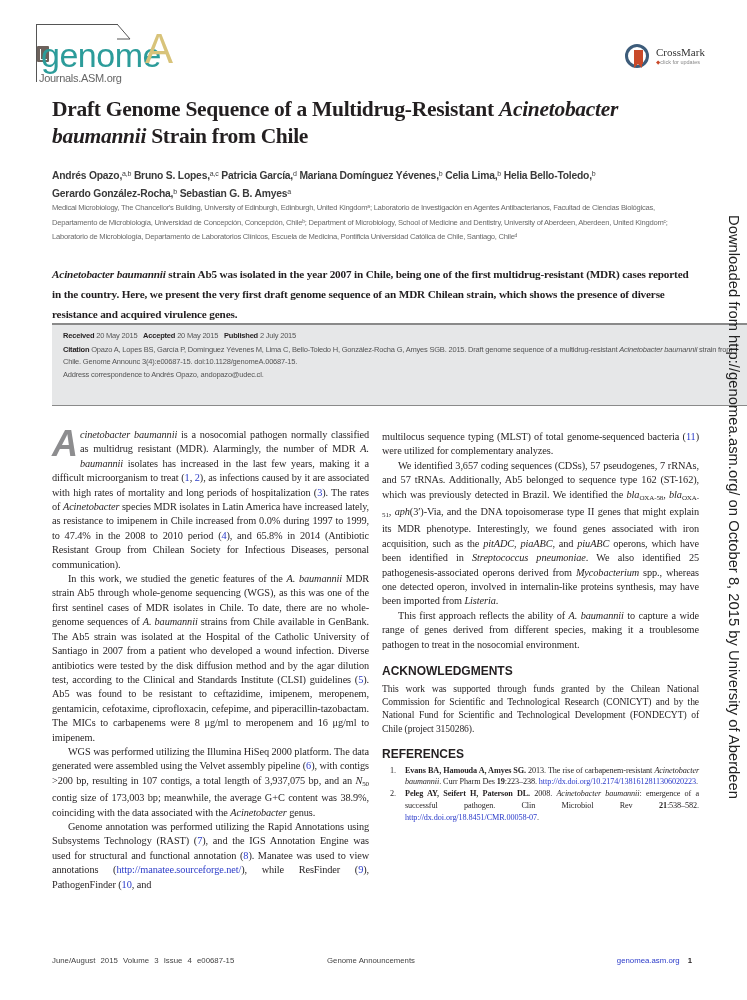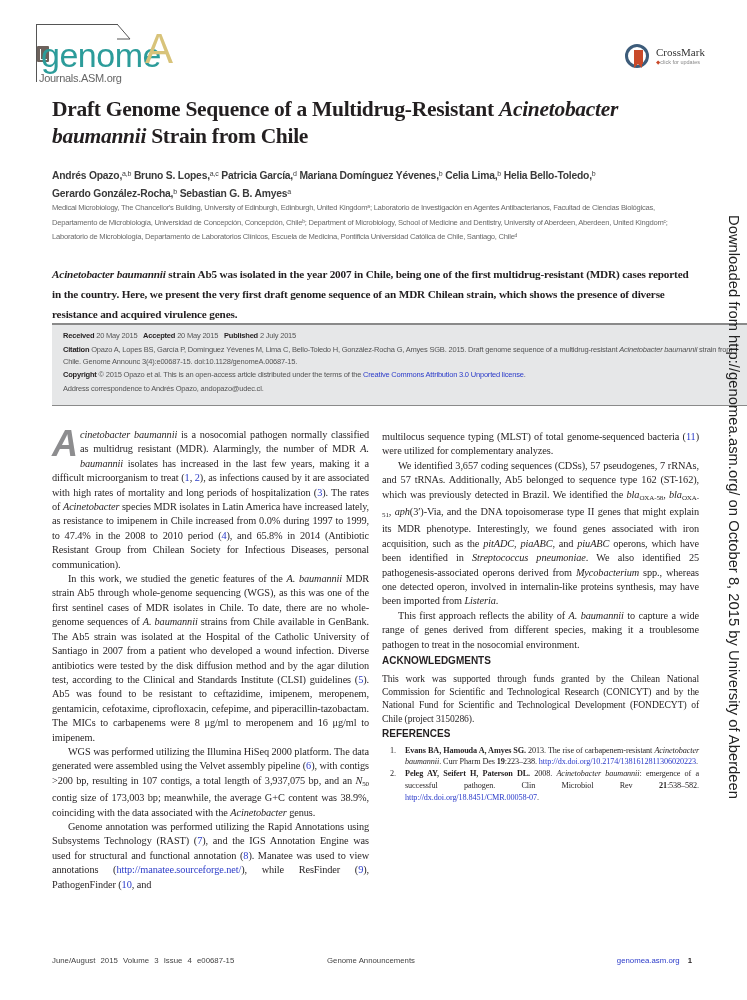--- a/index.html
+++ b/index.html
@@ -46,21 +46,21 @@
   
   .col { position: absolute; top: 428px; width: 317px; font-family: "Liberation Serif", "DejaVu Serif", serif; font-size: 10.3px; line-height: 14.4px; color: #231f20; text-align: justify; letter-spacing: -0.1px; }
   .col-left { left: 52px; }
   .col-right { left: 382px; top: 430px; }
   .col p { text-indent: 16px; }
   .col p.noindent { text-indent: 0; }
   .col i { font-style: italic; }
   .dropcap { float: left; font-family: "Liberation Sans", "DejaVu Sans", sans-serif; font-weight: bold; font-style: italic; font-size: 36px; line-height: 30px; color: #8d8d8f; margin: 1px 2px 0 0; height: 29px; }
   sub.s { font-size: 7px; vertical-align: -2px; }
 
-  .h-sec { font-family: "Liberation Sans", "DejaVu Sans", sans-serif; font-weight: bold; font-size: 10px; letter-spacing: 0; margin-top: 2px; margin-bottom: 3px; text-indent: 0; color: #231f20; }
+  .h-sec { font-family: "Liberation Sans", "DejaVu Sans", sans-serif; font-weight: bold; font-size: 12px; letter-spacing: 0; margin-top: 12px; margin-bottom: 3px; text-indent: 0; color: #231f20; }
   .refs { font-size: 8.2px; line-height: 11.8px; margin-top: 2px; }
   .ref { position: relative; padding-left: 23px; margin-bottom: 0; text-indent: 0; text-align: justify; }
   .ref .num { position: absolute; left: 8px; top: 0; }
   .ref b { font-weight: bold; }
 
   
   .footer { position: absolute; top: 956px; left: 52px; width: 640px; height: 14px; font-family: "Liberation Sans", "DejaVu Sans", sans-serif; font-size: 7.8px; color: #444; }
   .footer .f-left { position: absolute; left: 0; top: 0; word-spacing: 3px; }
   .footer .f-mid { position: absolute; left: 275px; top: 0; }
   .footer .f-right { position: absolute; right: 0; top: 0; }
@@ -121,23 +121,20 @@
 
 <div class="infobox">
   <div class="row">
     <b>Received</b> <span>20 May 2015</span>&nbsp;&nbsp;
     <b>Accepted</b> <span>20 May 2015</span>&nbsp;&nbsp;
     <b>Published</b> <span>2 July 2015</span>
   </div>
   <div class="row">
     <b>Citation</b> <span>Opazo A, Lopes BS, García P, Domínguez Yévenes M, Lima C, Bello-Toledo H, González-Rocha G, Amyes SGB. 2015. Draft genome sequence of a multidrug-resistant </span><i>Acinetobacter baumannii</i><span> strain from Chile. Genome Announc 3(4):e00687-15. doi:10.1128/genomeA.00687-15.</span>
   </div>
-  <div class="row">
-    <b>Copyright</b> <span>© 2015 Opazo et al. This is an open-access article distributed under the terms of the </span><a class="link">Creative Commons Attribution 3.0 Unported license</a><span>.</span>
-  </div>
   <div class="row">Address correspondence to Andrés Opazo, andopazo@udec.cl.</div>
 </div>
 
 <div class="col col-left">
   <p class="noindent"><span class="dropcap">A</span><i>cinetobacter baumannii</i><span> is a nosocomial pathogen normally classified as multidrug resistant (MDR). Alarmingly, the number of MDR </span><i>A. baumannii</i><span> isolates has increased in the last few years, making it a difficult microorganism to treat (</span><a class="link">1</a><span>, </span><a class="link">2</a><span>), as infections caused by it are associated with high rates of mortality and long periods of hospitalization (</span><a class="link">3</a><span>). The rates of </span><i>Acinetobacter</i><span> species MDR isolates in Latin America have increased lately, as resistance to imipenem in Chile increased from 0.0% during 1997 to 1999, to 47.4% in the 2008 to 2010 period (</span><a class="link">4</a><span>), and 65.8% in 2014 (Antibiotic Resistant Group from Chilean Society for Infectious Diseases, personal communication).</span></p>
 
   <p><span>In this work, we studied the genetic features of the </span><i>A. baumannii</i><span> MDR strain Ab5 through whole-genome sequencing (WGS), as this was one of the first sentinel cases of MDR isolates in Chile. To date, there are no whole-genome sequences of </span><i>A. baumannii</i><span> strains from Chile available in GenBank. The Ab5 strain was isolated at the Hospital of the Catholic University of Santiago in 2007 from a patient who developed a wound infection. Diverse antibiotics were tested by the disk diffusion method and by the agar dilution test, according to the Clinical and Standards Institute (CLSI) guidelines (</span><a class="link">5</a><span>). Ab5 was found to be resistant to ceftazidime, imipenem, meropenem, gentamicin, cefotaxime, ciprofloxacin, cefepime, and piperacillin-tazobactam. The MICs to carbapenems were 8 μg/ml to meropenem and 16 μg/ml to imipenem.</span></p>
 
   <p><span>WGS was performed utilizing the Illumina HiSeq 2000 platform. The data generated were assembled using the Velvet assembly pipeline (</span><a class="link">6</a><span>), with contigs &gt;200 bp, resulting in 107 contigs, a total length of 3,937,075 bp, and an </span><i>N</i><sub class="s">50</sub><span> contig size of 173,003 bp; meanwhile, the average G+C content was 38.9%, coinciding with the data associated with the </span><i>Acinetobacter</i><span> genus.</span></p>
 

